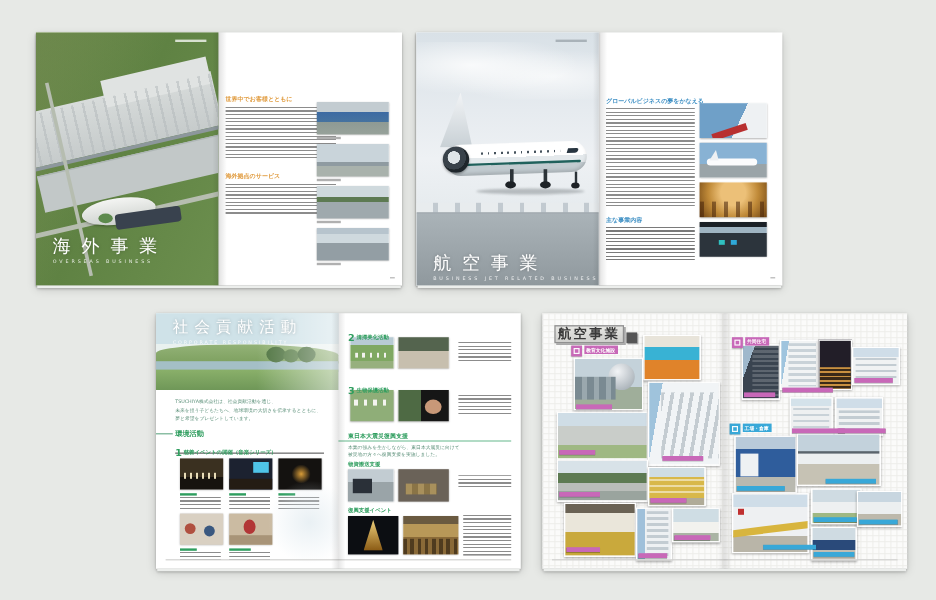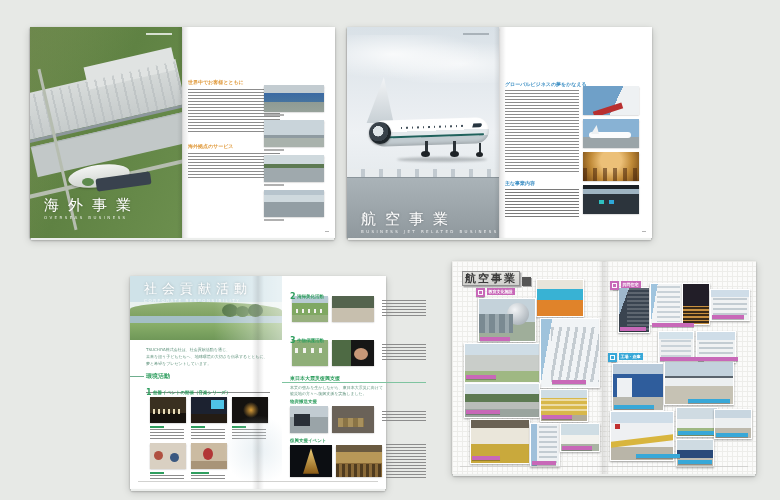--- a/index.html
+++ b/index.html
@@ -130,21 +130,21 @@
       <div class="abs" style="left:0;bottom:0;width:100%;height:45%;background:repeating-linear-gradient(90deg,rgba(70,35,10,.55) 0 4px,transparent 4px 10px)"></div>
     </div>
     <div class="ph" style="left:236px;top:158px;width:56px;height:29px;background:linear-gradient(180deg,#1a2026 0 14%,#9fb4c2 14% 32%,#2c343c 32%)">
       <div class="abs" style="left:16px;top:15px;width:5px;height:4px;background:#30c0c0"></div>
       <div class="abs" style="left:26px;top:15px;width:5px;height:4px;background:#2fa8d8"></div>
     </div>
     <div class="pno" style="right:6px;bottom:6px"></div>
     <div class="gutter"></div>
   </div>
 
-  <div class="spread" style="left:130px;top:276px;width:256px;height:213px">
+  <div class="spread" style="left:130px;top:261px;width:304px;height:213px">
     <div class="ph" style="left:0;top:0;width:152px;height:64px;background:linear-gradient(180deg,#cfe2e8 0 40%,#e9f1ef 40% 58%,#dfeae6 58%);box-shadow:none">
       <div class="abs" style="left:0;top:26px;width:152px;height:16px;background:linear-gradient(#93b277,#7da05f);border-radius:50% 60% 0 0/8px 10px 0 0"></div>
       <div class="abs" style="left:0;top:40px;width:152px;height:9px;background:#a4bfc6"></div>
       <div class="abs" style="left:0;top:47px;width:152px;height:17px;background:linear-gradient(#8ab06a,#6f9758)"></div>
       <div class="abs" style="left:92px;top:28px;width:16px;height:13px;border-radius:50%;background:#4e7340"></div>
       <div class="abs" style="left:106px;top:30px;width:13px;height:11px;border-radius:50%;background:#577c46"></div>
       <div class="abs" style="left:118px;top:28px;width:15px;height:13px;border-radius:50%;background:#466b39"></div>
       <div class="abs" style="right:0;top:0;width:45%;height:100%;background:linear-gradient(90deg,transparent,rgba(255,255,255,.55))"></div>
       <div class="btitle small" style="left:8px;top:6px">
         <div class="tbar"></div>

